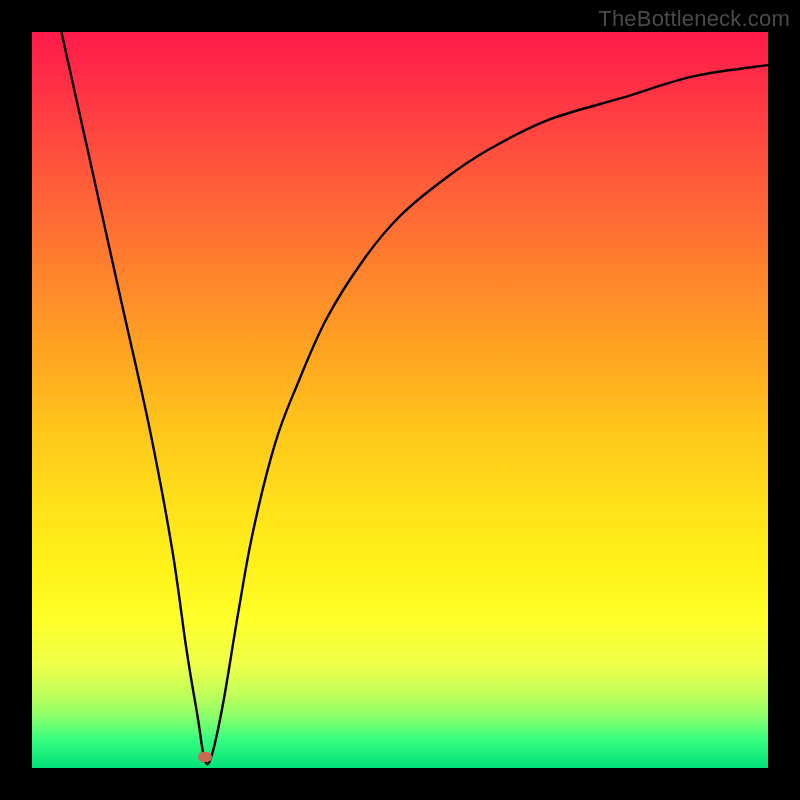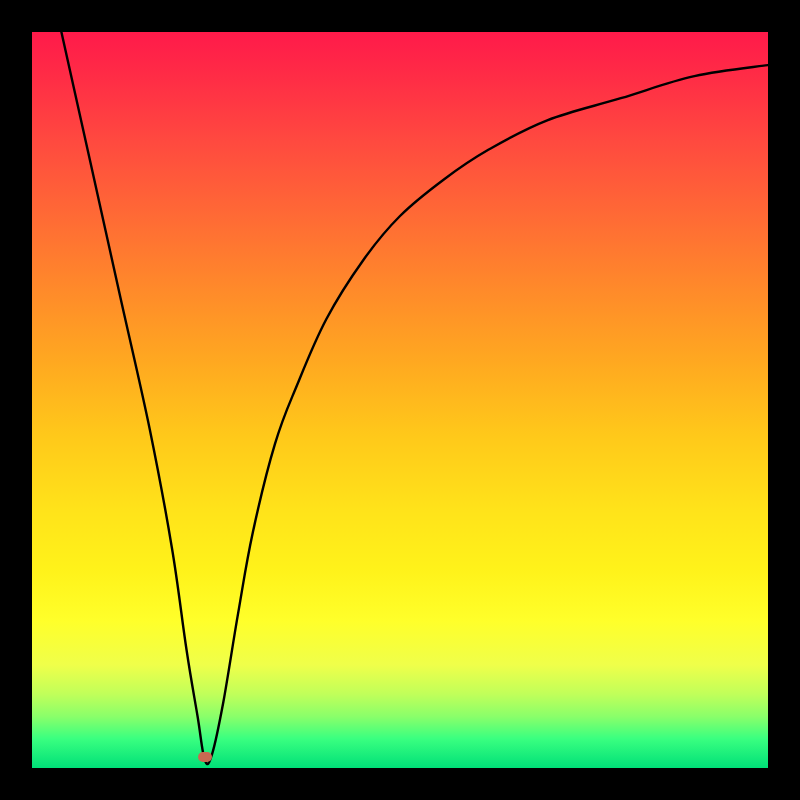--- a/index.html
+++ b/index.html
@@ -74,13 +74,14 @@
 <body>
 
 <div class="frame">
   <div class="plot-area">
     <div class="gradient"></div>
     <svg class="curve-svg" viewBox="0 0 736 736" preserveAspectRatio="none">
       <path id="curve-path" fill="none" stroke="#000" stroke-width="2.4" stroke-linecap="round" stroke-linejoin="round" d="M 29.4 0.0 C 34.7 23.8, 48.3 84.8, 58.9 132.5 C 69.5 180.2, 77.7 217.3, 88.3 265.0 C 98.9 312.7, 108.5 352.4, 117.8 397.4 C 127.0 442.5, 133.2 475.5, 139.8 515.2 C 146.5 554.9, 149.9 587.8, 154.6 618.2 C 159.2 648.7, 162.3 664.6, 165.6 684.5 C 168.9 704.4, 170.3 722.0, 173.0 728.6 C 175.6 735.3, 177.0 731.9, 180.3 721.3 C 183.6 710.7, 186.7 694.9, 191.4 669.8 C 196.0 644.6, 200.8 611.9, 206.1 581.4 C 211.4 551.0, 214.2 531.0, 220.8 500.5 C 227.4 470.0, 234.9 438.7, 242.9 412.2 C 250.8 385.7, 255.7 375.8, 265.0 353.3 C 274.2 330.8, 282.5 309.6, 294.4 287.0 C 306.3 264.5, 318.0 246.7, 331.2 228.2 C 344.4 209.6, 353.4 198.6, 368.0 184.0 C 382.6 169.4, 396.3 159.1, 412.2 147.2 C 428.1 135.3, 437.8 128.4, 456.3 117.8 C 474.9 107.2, 491.4 97.6, 515.2 88.3 C 539.0 79.0, 562.3 74.2, 588.8 66.2 C 615.3 58.3, 635.9 50.1, 662.4 44.2 C 688.9 38.2, 722.8 35.1, 736.0 33.1"></path>
     </svg>
     <div id="marker" class="marker" style="left: 172.96px; top: 724.96px; background: rgb(200, 106, 82);"></div>
   </div>
+  <div class="watermark">TheBottleneck.com</div>
 </div>
 
 </body></html>

